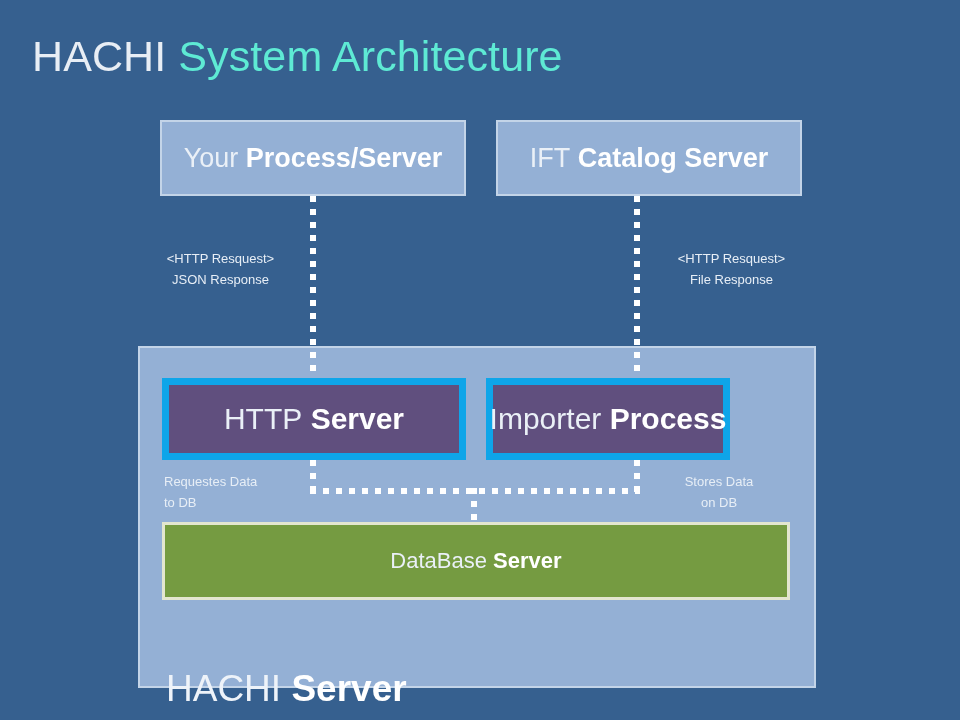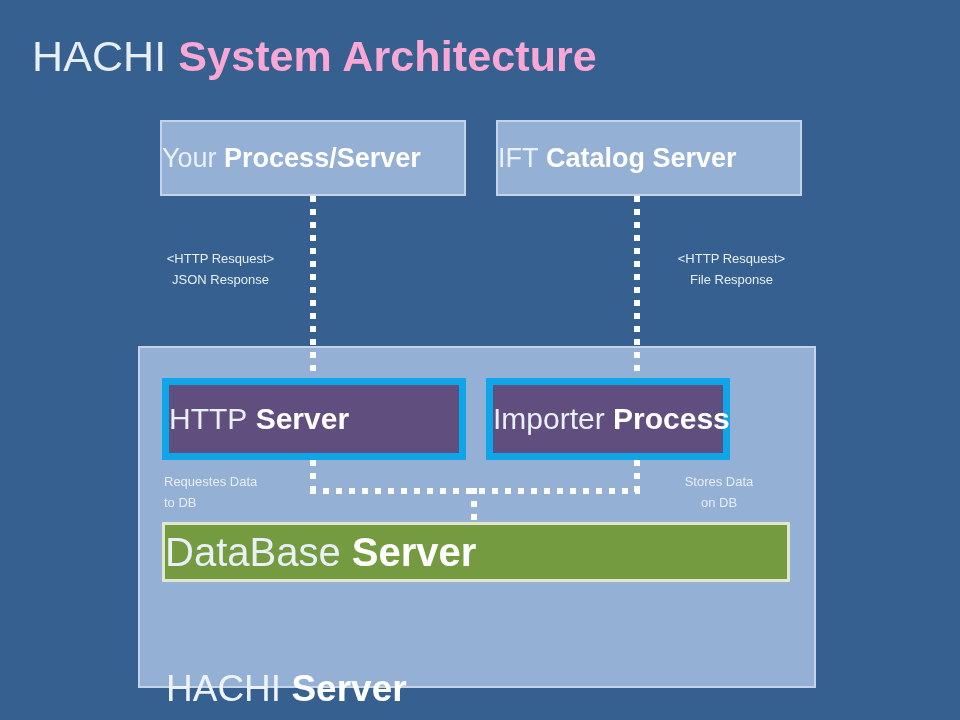--- a/index.html
+++ b/index.html
@@ -26,28 +26,29 @@
     position: absolute;
     left: 32px;
     top: 27px;
     font-size: 43px;
     line-height: 58px;
     color: #ffffff;
     white-space: nowrap;
     letter-spacing: 0.1px;
   }
   .title .light { font-weight: 300; color: #e8eef5; }
-  .title .bold  { font-weight: 700; color: #f9a8d4; }
+  .title .bold  { font-weight: 400; color: #5eead4; }
 
   
   .box {
     position: absolute;
     box-sizing: border-box;
     display: flex;
     align-items: center;
+    justify-content: center;
     color: #ffffff;
     white-space: nowrap;
   }
   .box .light { font-weight: 300; color: #eaf0f7; }
   .box .bold  { font-weight: 600; color: #ffffff; }
 
   
   .box-client {
     background: #94b0d5;
     border: 2px solid #c3d4e8;
@@ -60,24 +61,24 @@
   .box-purple {
     background: #604f7e;
     border: 7px solid #0ea5e9;
     font-size: 30px;
   }
   #box-http-server       { left: 162px; top: 378px; width: 304px; height: 82px; }
   #box-importer-process  { left: 486px; top: 378px; width: 244px; height: 82px; }
 
   
   #box-database {
-    left: 162px; top: 522px; width: 628px; height: 60px;
+    left: 162px; top: 522px; width: 628px; height: 78px;
     background: #759b41;
     border: 3px solid #e3e6cf;
-    font-size: 40px;
+    font-size: 22px;
   }
 
   
   #hachi-container {
     position: absolute;
     left: 138px;
     top: 346px;
     width: 678px;
     height: 342px;
     box-sizing: border-box;

